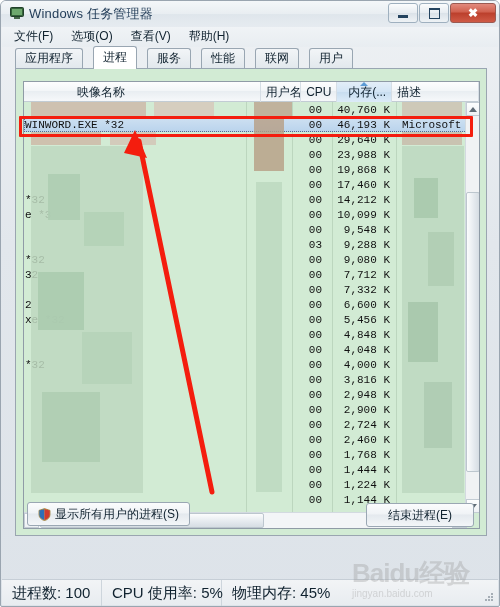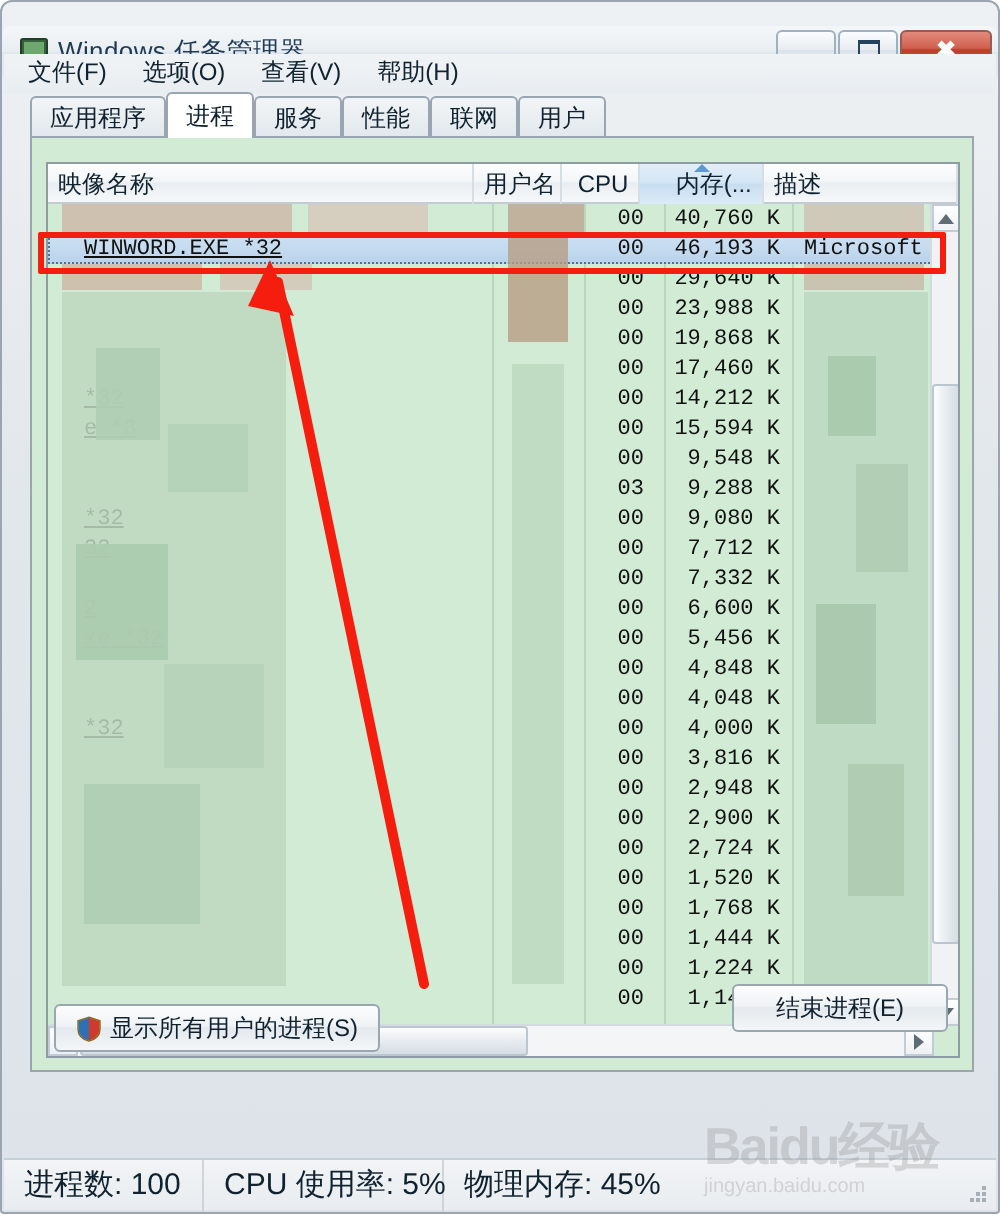--- a/index.html
+++ b/index.html
@@ -29,21 +29,21 @@
     height: 607px;
     box-sizing: border-box;
     background: linear-gradient(to bottom, #eef1f4 0%, #e2e7ec 40%, #dde3e9 100%);
     border: 1px solid #9aa5b0;
     border-radius: 6px 6px 2px 2px;
   }
 
   
   .titlebar {
     position: absolute;
-    left: 0; top: 12px;
+    left: 0; top: 0;
     width: 100%;
     height: 26px;
     box-sizing: border-box;
     background: linear-gradient(to bottom, #f4f7f9 0%, #e9eef2 48%, #dfe6ec 52%, #e6ebf0 100%);
     border-radius: 5px 5px 0 0;
   }
   .title-icon {
     position: absolute;
     left: 9px; top: 6px;
     width: 14px; height: 13px;
@@ -133,24 +133,25 @@
   .tab {
     height: 20px;
     box-sizing: border-box;
     padding: 2px 9px 0 9px;
     font-size: 12px;
     color: #10222f;
     background: linear-gradient(to bottom, #f2f5f7, #e2e8ed);
     border: 1px solid #99a6b2;
     border-bottom: none;
     border-radius: 3px 3px 0 0;
-    margin-right: 0;
+    margin-right: 10px;
     line-height: 17px;
     white-space: nowrap;
     cursor: default;
+    font-family: Liberation Mono, monospace;
   }
   .tab.active {
     height: 23px;
     background: #ffffff;
     position: relative;
     z-index: 3;
     line-height: 19px;
     margin-bottom: -1px;
   }
 
@@ -179,20 +180,21 @@
   }
   .hdr {
     position: absolute;
     left: 0; top: 0;
     width: 100%;
     height: 20px;
     box-sizing: border-box;
     background: linear-gradient(to bottom, #fdfdfe 0%, #f3f6f8 45%, #e9eef2 50%, #f6f8fa 100%);
     border-bottom: 1px solid #c2ccd4;
     display: flex;
+    padding-left: 48px;
   }
   .hcell {
     box-sizing: border-box;
     border-right: 1px solid #d6dee5;
     font-size: 12px;
     color: #10222f;
     padding: 2px 5px 0 5px;
     height: 20px;
     line-height: 16px;
     overflow: hidden;
@@ -228,21 +230,21 @@
     font-family: "Liberation Mono", monospace;
     font-size: 11px;
     color: #111111;
     box-sizing: border-box;
   }
   .row.sel {
     background: linear-gradient(to bottom, #cfe1f2, #b9d3ec);
     outline: 1px dotted #54708c;
     outline-offset: -1px;
   }
-  .c-name  { width: 222px; box-sizing: border-box; padding-left: 18px; overflow: hidden; white-space: nowrap; text-decoration: underline; }
+  .c-name  { width: 222px; box-sizing: border-box; padding-left: 1px; overflow: hidden; white-space: nowrap; }
   .c-user  { width: 46px;  box-sizing: border-box; padding-left: 4px; overflow: hidden; white-space: nowrap; }
   .c-cpu   { width: 40px;  box-sizing: border-box; text-align: right; padding-right: 10px; }
   .c-mem   { width: 64px;  box-sizing: border-box; text-align: right; padding-right: 6px; }
   .c-desc  { width: 71px;  box-sizing: border-box; padding-left: 6px; overflow: hidden; white-space: nowrap; }
 
   
   .colline {
     position: absolute;
     top: 20px;
     width: 1px;
@@ -487,21 +489,21 @@
               <span class="c-name">*32</span>
               <span class="c-user"></span>
               <span class="c-cpu">00</span>
               <span class="c-mem">14,212 K</span>
               <span class="c-desc"></span>
             </div>
             <div class="row">
               <span class="c-name">e *3</span>
               <span class="c-user"></span>
               <span class="c-cpu">00</span>
-              <span class="c-mem">15,594 K</span>
+              <span class="c-mem">10,099 K</span>
               <span class="c-desc"></span>
             </div>
             <div class="row">
               <span class="c-name"></span>
               <span class="c-user"></span>
               <span class="c-cpu">00</span>
               <span class="c-mem">9,548 K</span>
               <span class="c-desc"></span>
             </div>
             <div class="row">
@@ -592,21 +594,21 @@
               <span class="c-name"></span>
               <span class="c-user"></span>
               <span class="c-cpu">00</span>
               <span class="c-mem">2,724 K</span>
               <span class="c-desc"></span>
             </div>
             <div class="row">
               <span class="c-name"></span>
               <span class="c-user"></span>
               <span class="c-cpu">00</span>
-              <span class="c-mem">1,520 K</span>
+              <span class="c-mem">2,460 K</span>
               <span class="c-desc"></span>
             </div>
             <div class="row">
               <span class="c-name"></span>
               <span class="c-user"></span>
               <span class="c-cpu">00</span>
               <span class="c-mem">1,768 K</span>
               <span class="c-desc"></span>
             </div>
             <div class="row">
@@ -685,21 +687,21 @@
         <span class="shield">
           <svg width="13" height="13" viewBox="0 0 13 13">
             <path d="M6.5 0.6 L12 2.4 V6.6 C12 9.6 9.6 11.7 6.5 12.6 C3.4 11.7 1 9.6 1 6.6 V2.4 Z" fill="#f2c14a" stroke="#8a6a1c" stroke-width="0.7"></path>
             <path d="M6.5 0.9 L6.5 12.3 C3.6 11.4 1.3 9.4 1.3 6.6 V2.6 Z" fill="#2f6fb5"></path>
             <path d="M6.5 0.9 L11.7 2.6 V6.6 C11.7 9.4 9.4 11.4 6.5 12.3 Z" fill="#cf3a2e"></path>
           </svg>
         </span>
         <span>显示所有用户的进程(S)</span>
       </div>
 
-      <div class="btn" style="right:12px; bottom:19px; width:108px;">
+      <div class="btn" style="right:12px; bottom:8px; width:108px;">
         <span>结束进程(E)</span>
       </div>
 
     </div>
 
     <div class="statusbar">
       <span class="status-seg" style="width:100px">进程数: 100</span>
       <span class="status-seg" style="width:120px">CPU 使用率: 5%</span>
       <span class="status-seg last" style="width:160px">物理内存: 45%</span>
       <span class="grip-corner">

